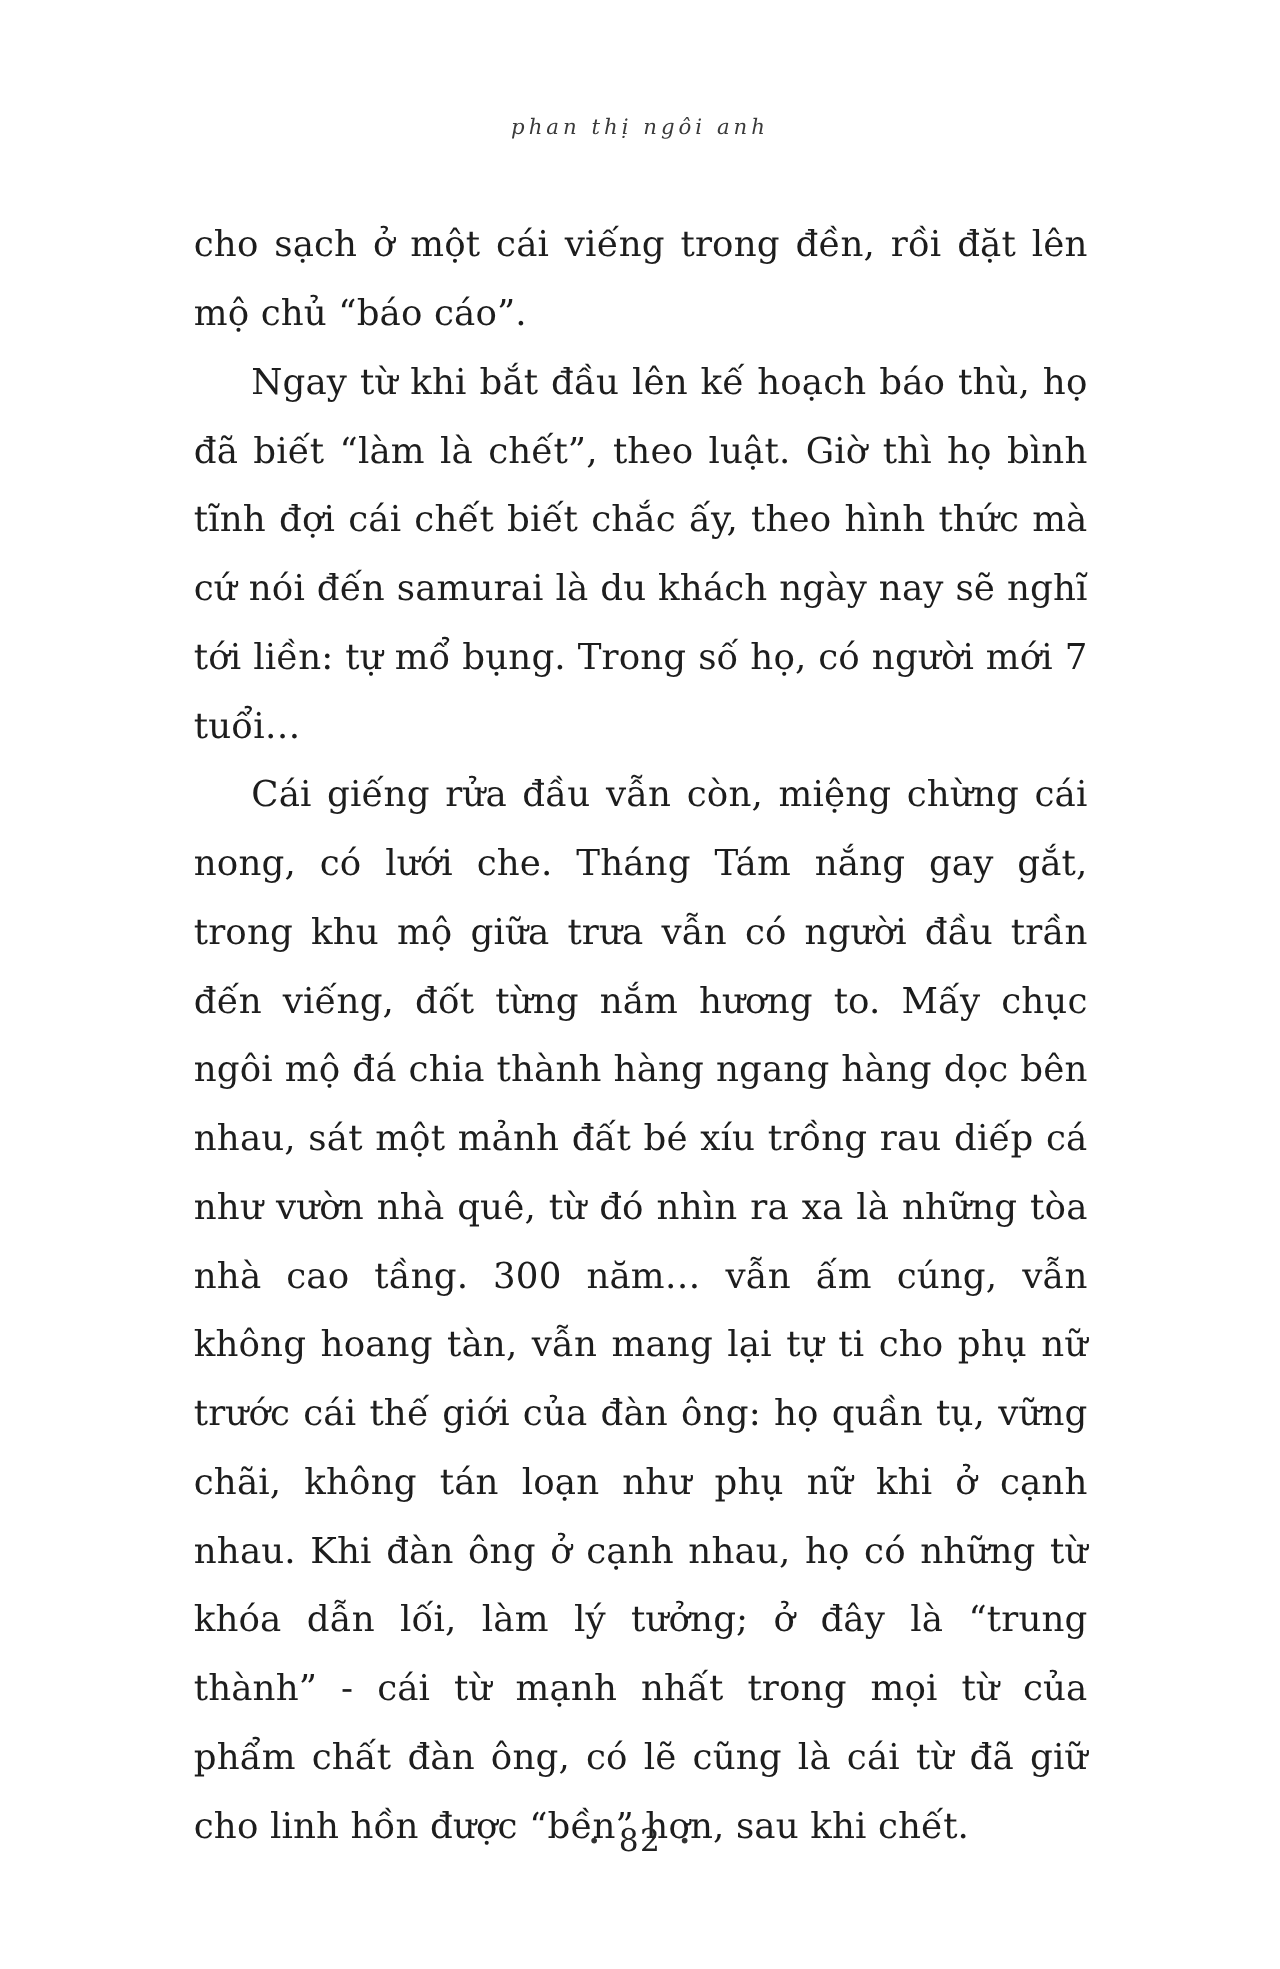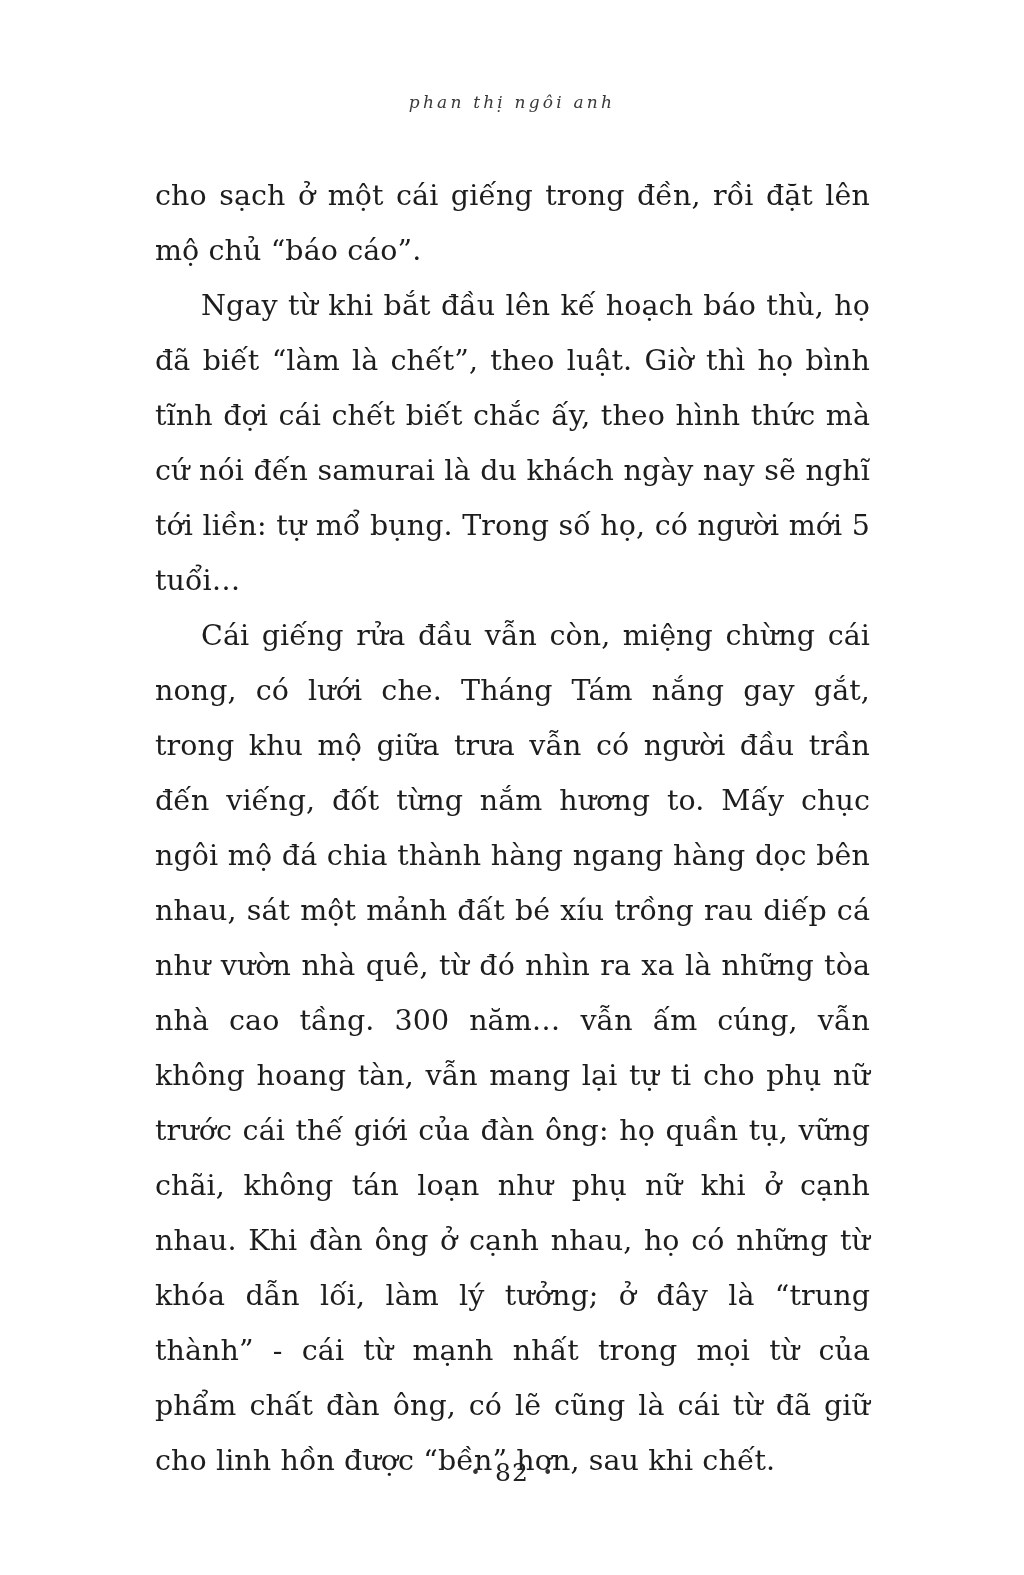--- a/index.html
+++ b/index.html
@@ -77,22 +77,22 @@
   }
 </style>
 </head>
 <body>
 
 <div class="page">
 
   <div class="running-head">phan thị ngôi anh</div>
 
   <div class="body-area">
-    <p class="para">cho sạch ở một cái giếng trong đền, rồi đặt lên mộ chủ “báo cáo”.</p>
-    <p class="para indent">Ngay từ khi bắt đầu lên kế hoạch báo thù, họ đã biết “làm là chết”, theo luật. Giờ thì họ bình tĩnh đợi cái chết biết chắc ấy, theo hình thức mà cứ nói đến samurai là du khách ngày nay sẽ nghĩ tới liền: tự mổ bụng. Trong số họ, có người mới 5 tuổi…</p>
+    <p class="para">cho sạch ở một cái viếng trong đền, rồi đặt lên mộ chủ “báo cáo”.</p>
+    <p class="para indent">Ngay từ khi bắt đầu lên kế hoạch báo thù, họ đã biết “làm là chết”, theo luật. Giờ thì họ bình tĩnh đợi cái chết biết chắc ấy, theo hình thức mà cứ nói đến samurai là du khách ngày nay sẽ nghĩ tới liền: tự mổ bụng. Trong số họ, có người mới 7 tuổi…</p>
     <p class="para indent">Cái giếng rửa đầu vẫn còn, miệng chừng cái nong, có lưới che. Tháng Tám nắng gay gắt, trong khu mộ giữa trưa vẫn có người đầu trần đến viếng, đốt từng nắm hương to. Mấy chục ngôi mộ đá chia thành hàng ngang hàng dọc bên nhau, sát một mảnh đất bé xíu trồng rau diếp cá như vườn nhà quê, từ đó nhìn ra xa là những tòa nhà cao tầng. 300 năm… vẫn ấm cúng, vẫn không hoang tàn, vẫn mang lại tự ti cho phụ nữ trước cái thế giới của đàn ông: họ quần tụ, vững chãi, không tán loạn như phụ nữ khi ở cạnh nhau. Khi đàn ông ở cạnh nhau, họ có những từ khóa dẫn lối, làm lý tưởng; ở đây là “trung thành” - cái từ mạnh nhất trong mọi từ của phẩm chất đàn ông, có lẽ cũng là cái từ đã giữ cho linh hồn được “bền” hơn, sau khi chết.</p>
   </div>
 
   <div class="folio">
     <span class="dot">•</span><span class="num">82</span><span class="dot">•</span>
   </div>
 
 </div>
 
 </body></html>

